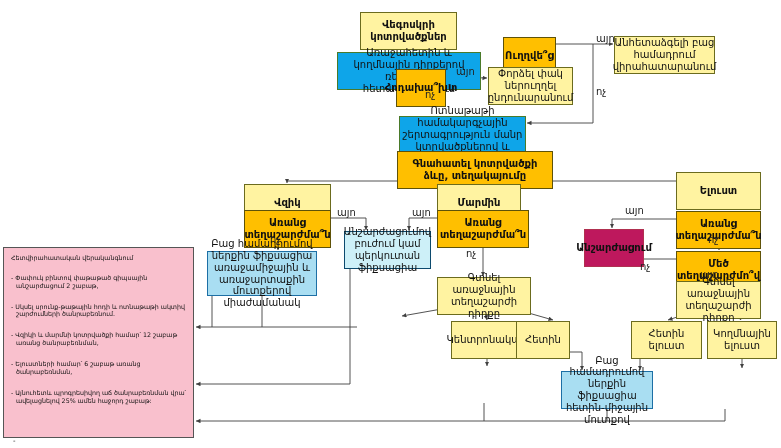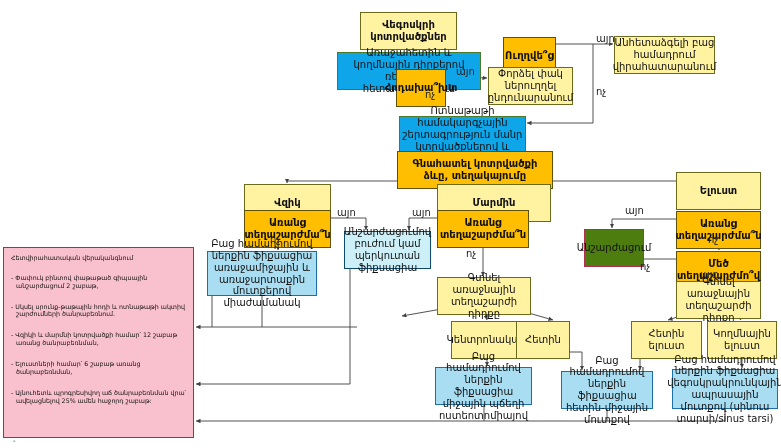--- a/index.html
+++ b/index.html
@@ -6,21 +6,21 @@
   #canvas{position:relative;width:781px;height:448px;background:#ffffff;overflow:hidden;
           font-family:"DejaVu Sans",sans-serif;}
   #wires{position:absolute;left:0;top:0;width:781px;height:448px;}
   .node{position:absolute;box-sizing:border-box;display:flex;align-items:center;justify-content:center;
         text-align:center;font-size:10px;line-height:1.18;color:#111;padding:18px 2px;z-index:2;}
   .yellow{background:#FFF3A1;border:1px solid #6b6b1e;}
   .amber{background:#FFBF00;border:1px solid #5f5208;font-weight:bold;}
   .green{background:#0ea5e9;border:1px solid #4a7a2a;margin-top:16px;}
   .blue{background:#A9DEF2;border:1px solid #1d6fa5;}
   .cyan{background:#CDF0F8;border:1px solid #0c4a6e;}
-  .pinksm{background:#4d7c0f;border:1px solid #b03050;}
+  .pinksm{background:#be185d;border:1px solid #b03050;font-weight:bold;}
   .bold{font-weight:bold;}
   .elabel{position:absolute;font-size:10px;color:#222;z-index:3;background:transparent;text-align:center;}
   #rehab{position:absolute;left:3px;top:247px;width:191px;height:191px;box-sizing:border-box;
          background:#F9C0CD;border:1px solid #555;z-index:2;font-size:6.3px;color:#111;
          padding:6px 7px;line-height:1.25;}
   #rehab .rtitle{margin-bottom:12px;}
   #rehab .ritem{margin-bottom:13px;text-indent:-5px;padding-left:5px;}
   #rehab .ritem::before{content:"- ";}
   #trailing-dash{position:absolute;left:13px;top:437px;font-size:7px;z-index:2;color:#111;}
 </style>
@@ -82,38 +82,36 @@
 
   <div class="node yellow bold" style="left:360px;top:12px;width:97px;height:19px">Վեգոսկրի կոտրվածքներ</div>
   <div class="node green" style="left:337px;top:36px;width:144px;height:27px">Առաջահետին և կողմնային դիրքերով ռենտգեն հետազոտություն</div>
   <div class="node amber" style="left:503px;top:37px;width:53px;height:26px">Ուղղվե՞ց</div>
   <div class="node yellow" style="left:488px;top:67px;width:85px;height:25px">Փորձել փակ ներուղղել ընդունարանում</div>
   <div class="node yellow" style="left:614px;top:36px;width:101px;height:27px">Անհետաձգելի բաց համադրում վիրահատարանում</div>
   <div class="node amber" style="left:396px;top:69px;width:50px;height:15px">Հոդախա՞խտ</div>
   <div class="node green" style="left:399px;top:100px;width:127px;height:49px">Ոտնաթաթի համակարգչային շերտագրություն մանր կտրվածքներով և եռաչափ ռեկոնստրուկցիա</div>
   <div class="node amber" style="left:397px;top:151px;width:156px;height:26px">Գնահատել կոտրվածքի ձևը, տեղակայումը</div>
   <div class="node yellow bold" style="left:244px;top:184px;width:87px;height:16px">Վզիկ</div>
-  <div class="node yellow bold" style="left:437px;top:184px;width:114px;height:16px">Մարմին</div>
+  <div class="node yellow bold" style="left:437px;top:184px;width:84px;height:16px">Մարմին</div>
   <div class="node yellow bold" style="left:676px;top:172px;width:85px;height:32px">Ելուստ</div>
   <div class="node amber" style="left:244px;top:210px;width:87px;height:17px">Առանց տեղաշարժմա՞ն</div>
   <div class="node amber" style="left:437px;top:210px;width:92px;height:17px">Առանց տեղաշարժմա՞ն</div>
   <div class="node amber" style="left:676px;top:211px;width:85px;height:17px">Առանց տեղաշարժմա՞ն</div>
   <div class="node cyan" style="left:344px;top:231px;width:87px;height:38px">Անշարժացումով բուժում կամ պերկուտան ֆիքսացիա</div>
   <div class="node blue" style="left:207px;top:251px;width:110px;height:45px">Բաց համադրումով ներքին ֆիքսացիա առաջամիջային և առաջարտաքին մուտքերով միաժամանակ</div>
   <div class="node pinksm" style="left:584px;top:229px;width:60px;height:15px">Անշարժացում</div>
   <div class="node amber" style="left:676px;top:251px;width:85px;height:22px">Մեծ տեղաշարժմո՞վ</div>
   <div class="node yellow" style="left:437px;top:277px;width:94px;height:27px">Գտնել առաջնային տեղաշարժի դիրքը</div>
   <div class="node yellow" style="left:676px;top:281px;width:85px;height:27px">Գտնել առաջնային տեղաշարժի դիրքը</div>
   <div class="node yellow" style="left:451px;top:321px;width:72px;height:16px">Կենտրոնական</div>
   <div class="node yellow" style="left:516px;top:321px;width:54px;height:16px">Հետին</div>
   <div class="node yellow" style="left:631px;top:321px;width:71px;height:16px">Հետին ելուստ</div>
   <div class="node yellow" style="left:707px;top:321px;width:70px;height:16px">Կողմնային ելուստ</div>
-  <div class="node blue" style="left:435px;top:367px;width:97px;height:36px">Բաց համադրումով ներքին ֆիքսացիա միջային պճեղի ոստեոտոմիայով</div>
   <div class="node blue" style="left:561px;top:371px;width:92px;height:34px">Բաց համադրումով ներքին ֆիքսացիա հետին-միջային մուտքով</div>
-  <div class="node blue" style="left:672px;top:369px;width:106px;height:40px">Բաց համադրումով ներքին ֆիքսացիա վեգոսկրակրունկային ապրասային մուտքով (սինուս տարսի/sinus tarsi)</div>
 
   <div id="rehab">
     <div class="rtitle">Հետվիրահատական վերականգնում</div>
     <div class="ritem">Փափուկ բինտով փաթաթած գիպսային անշարժացում 2 շաբաթ,</div>
     <div class="ritem">Սկսել սրունք-թաթային հոդի և ոտնաթաթի ակտիվ շարժումների ծանրաբեռնում.</div>
     <div class="ritem">Վզիկի և մարմնի կոտրվածքի համար՝ 12 շաբաթ առանց ծանրաբեռնման,</div>
     <div class="ritem">Ելուստների համար՝ 6 շաբաթ առանց ծանրաբեռնման,</div>
     <div class="ritem">Այնուհետև պրոգրեսիվող աճ ծանրաբեռնման վրա՝ ավելացնելով 25% ամեն հաջորդ շաբաթ:</div>
   </div>
   <div id="trailing-dash">-</div>

